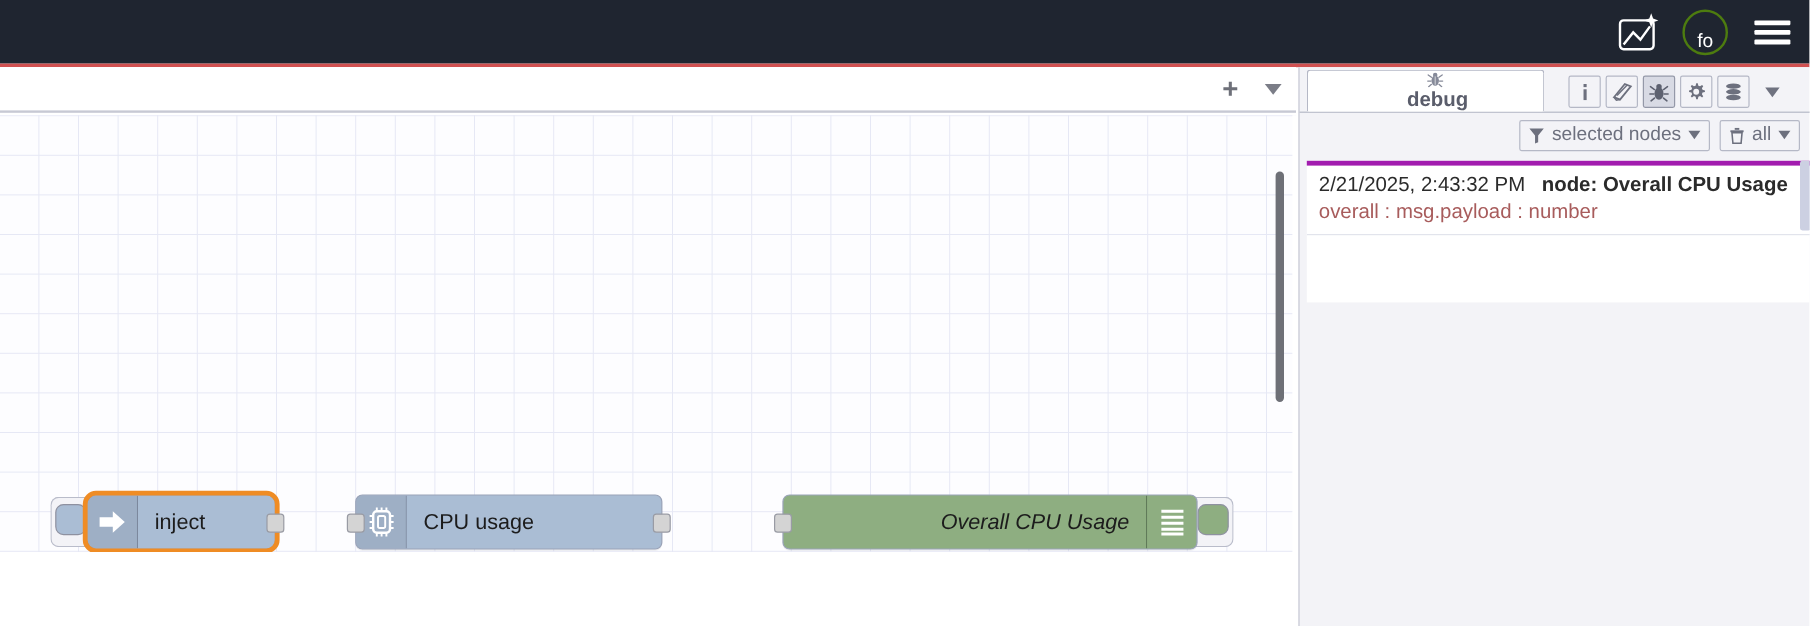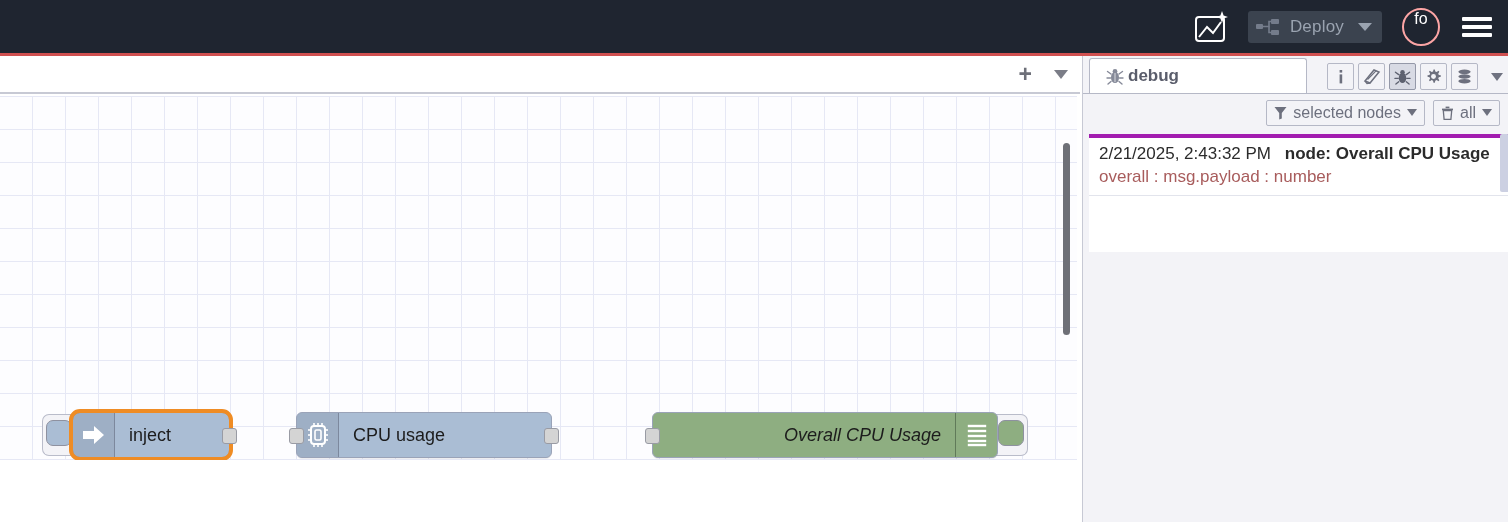--- a/index.html
+++ b/index.html
@@ -38,22 +38,22 @@
     color: #9aa3b0; font-size: 17px; letter-spacing: .2px;
     margin-right: 14px;
   }
   .deploy-caret {
     width: 0; height: 0;
     border-left: 7px solid transparent; border-right: 7px solid transparent;
     border-top: 8px solid #9aa3b0;
   }
   .avatar {
     width: 38px; height: 38px; border-radius: 50%;
-    border: 2px solid #fca5a5;
-    display: flex; align-items: flex-start; justify-content: center;
+    border: 2px solid #4d7c0f;
+    display: flex; align-items: flex-end; justify-content: center;
     color: #ffffff; font-size: 16px; margin-right: 22px; cursor: pointer;
   }
   .hamburger { width: 30px; cursor: pointer; }
   .hamburger span {
     display: block; height: 4px; background: #ffffff;
     border-radius: 1px; margin: 4px 0;
   }
 
   
   .editor {
@@ -157,25 +157,26 @@
     position: absolute; left: 1082px; top: 56px; width: 426px; height: 466px;
     background: #f3f3f7;
     border-left: 1px solid #c7c9d4;
   }
   .sb-tabrow {
     position: absolute; left: 0; top: 0; width: 426px; height: 38px;
     display: flex; align-items: flex-end;
     border-bottom: 1px solid #b5b8c6;
   }
   .sb-tab {
-    margin-left: 6px; width: 218px; height: 35px;
+    margin-left: 6px; width: 198px; height: 35px;
     background: #ffffff; border: 1px solid #b5b8c6; border-bottom: none;
     border-radius: 3px 3px 0 0;
     display: flex; align-items: center; padding-left: 16px;
     cursor: pointer;
+    flex-direction: column;
   }
   .sb-tab-label {
     font-size: 17px; font-weight: bold; color: #5a5d6b; margin-left: 4px;
   }
   .sb-icons { display: flex; align-items: center; margin-left: 20px; gap: 4px; padding-bottom: 3px; }
   .sb-icon-btn {
     width: 27px; height: 27px;
     background: #f3f3f7; border: 1px solid #b5b8c6; border-radius: 2px;
     display: flex; align-items: center; justify-content: center;
     cursor: pointer;
@@ -237,31 +238,20 @@
   <div class="header">
 
     <div class="hdr-btn">
       <svg class="ai-flow-icon" viewBox="0 0 40 36">
         <rect x="4" y="8" width="28" height="24" rx="3" fill="none" stroke="#ffffff" stroke-width="2"></rect>
         <path d="M7 28 L15 18 L21 24 L29 13" fill="none" stroke="#ffffff" stroke-width="2"></path>
         <path d="M30 2 l1.6 4.4 L36 8 l-4.4 1.6 L30 14 l-1.6-4.4 L24 8 l4.4-1.6 Z" fill="#ffffff"></path>
       </svg>
     </div>
 
-    <div class="deploy-btn">
-      <svg class="deploy-icon" viewBox="0 0 26 18">
-        <rect x="0" y="6" width="7" height="5" rx="1" fill="#7f8796"></rect>
-        <rect x="15" y="1" width="8" height="5" rx="1" fill="#7f8796"></rect>
-        <rect x="15" y="12" width="8" height="5" rx="1" fill="#7f8796"></rect>
-        <path d="M7 8.5 L13 8.5 L13 3.5 L15 3.5" fill="none" stroke="#7f8796" stroke-width="1.6"></path>
-        <path d="M13 8.5 L13 14.5 L15 14.5" fill="none" stroke="#7f8796" stroke-width="1.6"></path>
-      </svg>
-      <span class="deploy-label">Deploy</span>
-      <span class="deploy-caret"></span>
-    </div>
 
     <div class="avatar">
       <span>fo</span>
     </div>
 
     <div class="hamburger">
       <span></span>
       <span></span>
       <span></span>
     </div>

